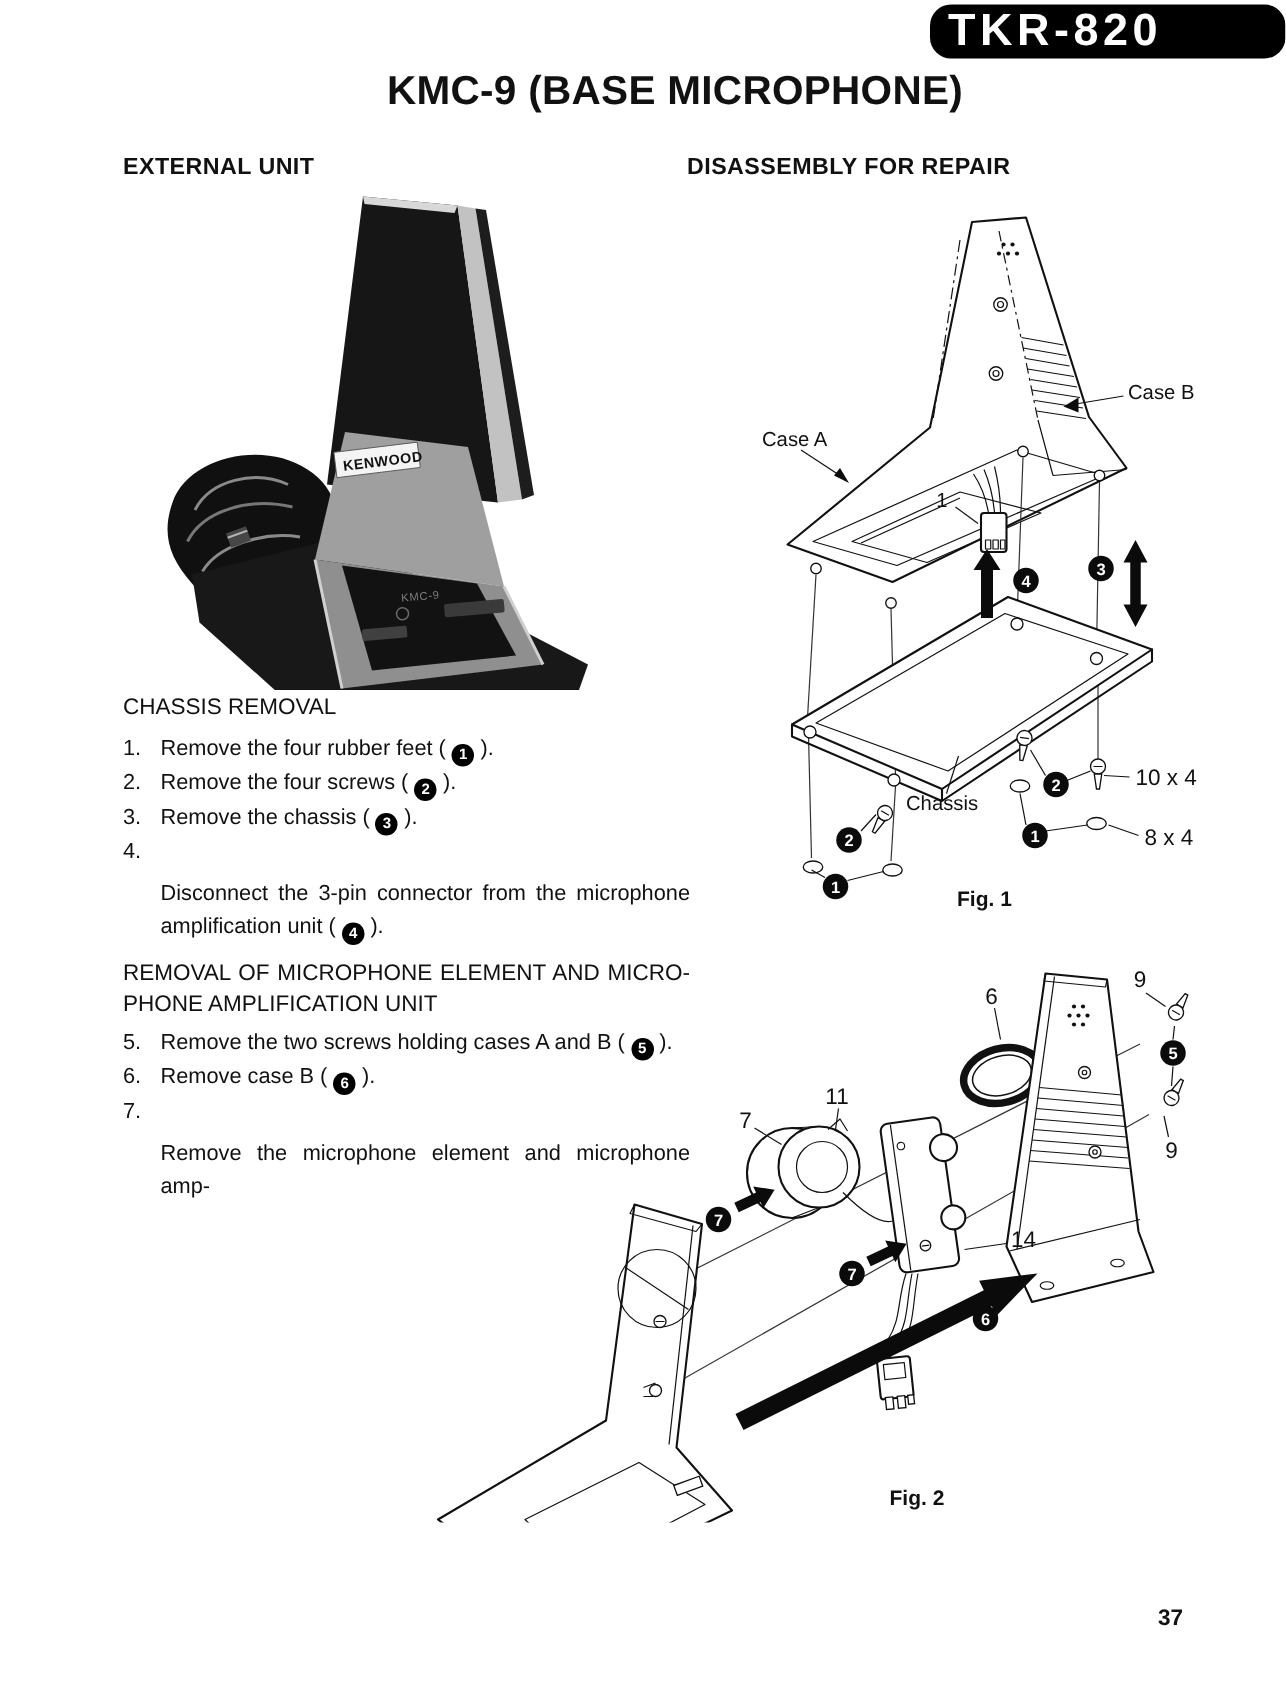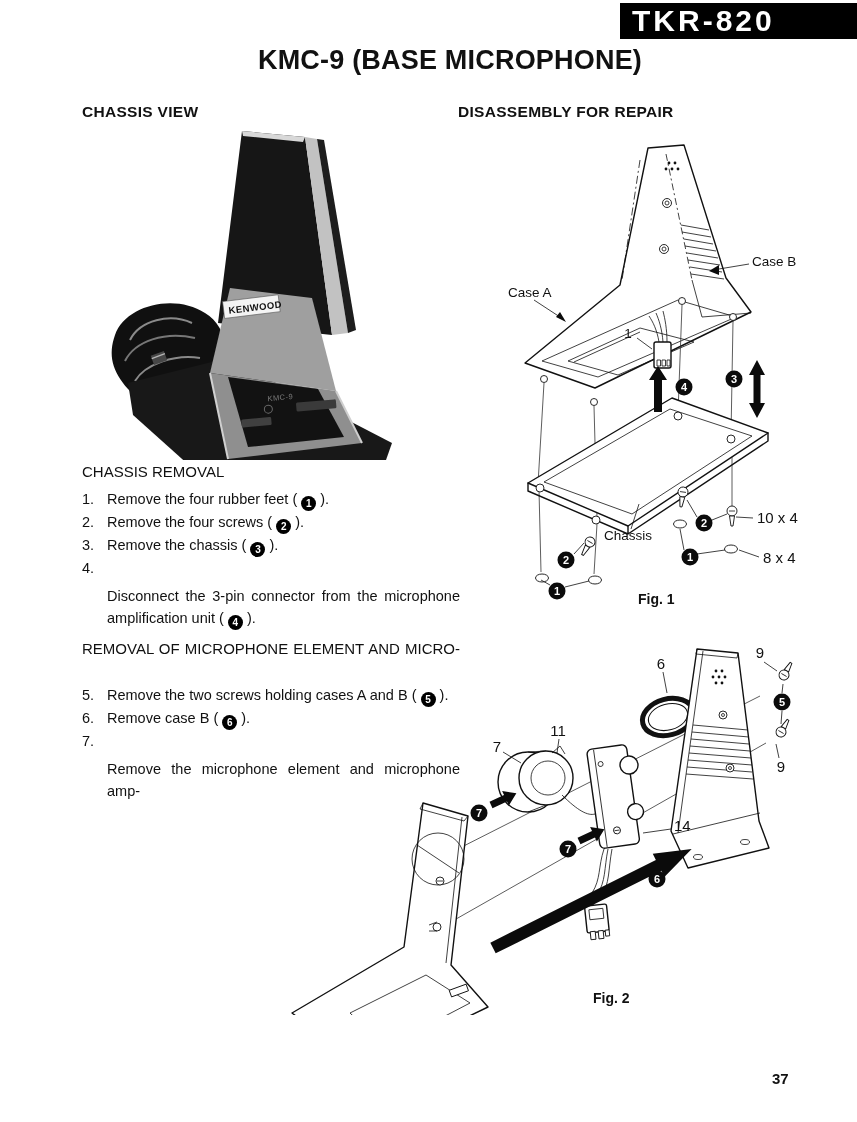--- a/index.html
+++ b/index.html
@@ -5,21 +5,21 @@
   html,body{margin:0;padding:0;}
   body{
     width:857px;height:1122px;background:#ffffff;position:relative;overflow:hidden;
     font-family:"Liberation Sans",sans-serif;color:#111;
   }
   .abs{position:absolute;}
   
   #model-banner{
     left:620px;top:3px;width:237px;height:36px;background:#000;color:#fff;
     display:flex;align-items:center;box-sizing:border-box;padding-left:12px;
-    font-weight:bold;font-size:30px;letter-spacing:3px;
+    font-weight:bold;font-size:30px;letter-spacing:3px;border-radius:14px;
   }
   #page-title{
     left:40px;top:45px;width:820px;text-align:center;
     font-weight:bold;font-size:27px;letter-spacing:0.2px;
   }
   .col-heading{font-weight:bold;font-size:15.5px;letter-spacing:0.3px;}
   #ext-heading{left:82px;top:103px;}
   #dis-heading{left:458px;top:103px;}
   .sub-heading{font-weight:normal;font-size:15px;}
   #chassis-heading{left:82px;top:463px;}
@@ -49,21 +49,21 @@
   text.fcap{font-size:14px;font-weight:bold;fill:#111;}
   .badge-t{fill:#fff;font-size:11px;font-weight:bold;text-anchor:middle;}
 </style>
 </head>
 <body>
 
 <div id="model-banner" class="abs">
   <span>TKR-820</span>
 </div>
 <div id="page-title" class="abs">KMC-9 (BASE MICROPHONE)</div>
-<div id="ext-heading" class="abs col-heading">CHASSIS VIEW</div>
+<div id="ext-heading" class="abs col-heading">EXTERNAL UNIT</div>
 <div id="dis-heading" class="abs col-heading">DISASSEMBLY FOR REPAIR</div>
 
 <svg class="abs" style="left:100px;top:125px;" width="330" height="335" viewBox="0 0 330 335">
 
   <ellipse cx="165" cy="366" rx="135" ry="9" fill="#c9c9c9" opacity="0.55"></ellipse>
 
   <g>
     <path d="M15,210 C25,180 75,168 105,188 C130,203 132,240 115,262 C95,285 45,284 28,264 C12,246 8,230 15,210 Z" fill="#101010"></path>
     <path d="M30,215 C40,195 70,188 92,198" fill="none" stroke="#8a8a8a" stroke-width="2"></path>
     <path d="M25,236 C35,216 65,206 95,213" fill="none" stroke="#777" stroke-width="2"></path>
@@ -130,20 +130,21 @@
       <span class="step-num">4.</span>
       <div class="step-body">
         <div class="sline j">Disconnect the 3-pin connector from the microphone</div>
         <div class="sline">amplification unit ( <span class="nbadge">4</span> ).</div>
       </div>
     </div>
   </div>
 
 <div id="mic-heading" class="abs sub-heading">
   <div class="j">REMOVAL OF MICROPHONE ELEMENT AND MICRO-</div>
+  <div>PHONE AMPLIFICATION UNIT</div>
 </div>
 <div id="mic-steps" class="abs">
     <div class="step">
       <span class="step-num">5.</span>
       <div class="step-body">
         <div class="sline">Remove the two screws holding cases A and B ( <span class="nbadge">5</span> ).</div>
       </div>
     </div>
     <div class="step">
       <span class="step-num">6.</span>

